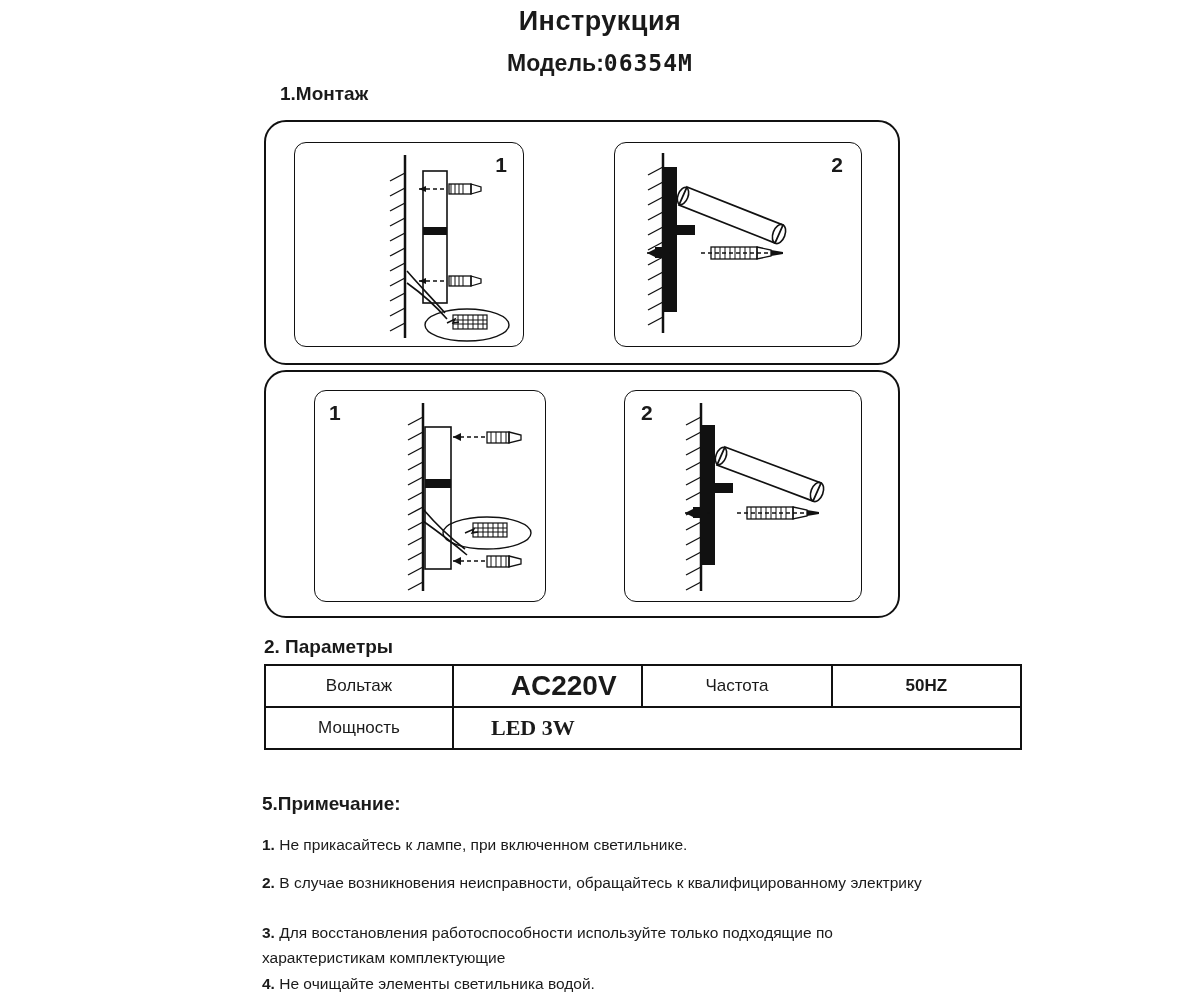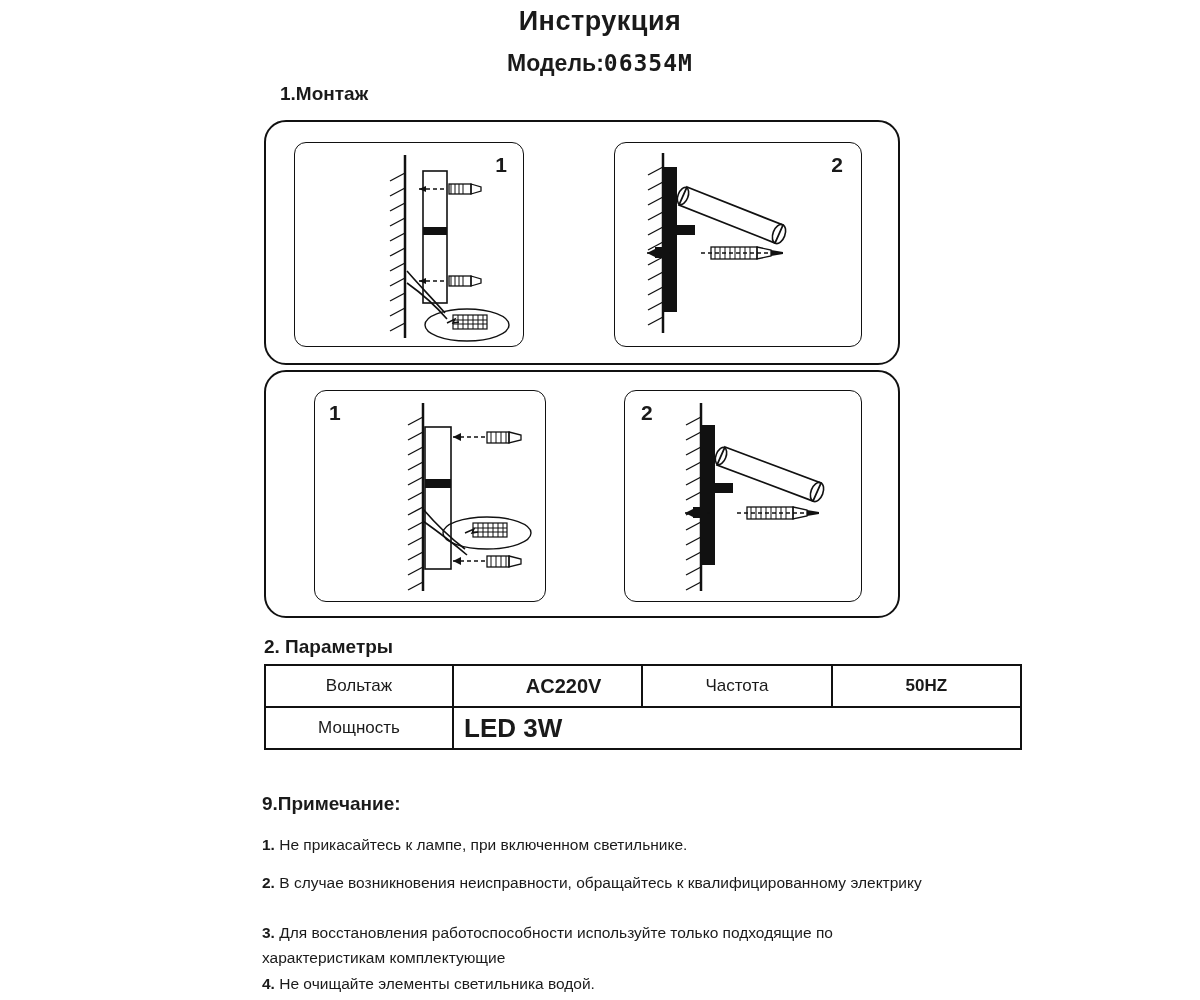--- a/index.html
+++ b/index.html
@@ -96,24 +96,24 @@
   }
   .param-table td {
     border: 2px solid #111;
     height: 40px;
     text-align: center;
     vertical-align: middle;
     font-size: 17px;
     padding: 0 4px;
   }
   .param-table td.lbl { font-size: 17px; font-weight: normal; width: 178px; }
-  .param-table td.val-bold { font-weight: bold; font-size: 20px; padding-left: 36px; }
+  .param-table td.val-bold { font-weight: bold; font-size: 28px; padding-left: 36px; }
   .param-table td.val-mid { font-weight: bold; font-size: 17px; }
   .param-table td.freq-lbl { font-size: 17px; }
-  .param-table td.led { font-weight: bold; font-size: 26px; text-align: left; padding-left: 10px; }
+  .param-table td.led { font-weight: bold; font-size: 22px; text-align: left; padding-left: 37px; font-family: Liberation Serif, serif; }
 
   
   .note {
     position: absolute;
     left: 262px;
     font-size: 15.5px;
     line-height: 25px;
     width: 680px;
   }
   .note b { font-weight: bold; }
@@ -377,21 +377,21 @@
         <td class="freq-lbl">Частота</td>
         <td class="val-mid">50HZ</td>
       </tr>
       <tr>
         <td class="lbl">Мощность</td>
         <td class="led" colspan="3">LED 3W</td>
       </tr>
     </tbody>
   </table>
 
-  <div class="sec-heading" id="sec3-heading">9.Примечание:</div>
+  <div class="sec-heading" id="sec3-heading">5.Примечание:</div>
 
   <div class="note" id="note1">
     <b>1.</b><span> Не прикасайтесь к лампе, при включенном светильнике.</span>
   </div>
   <div class="note" id="note2">
     <b>2.</b><span> В случае возникновения неисправности, обращайтесь к квалифицированному электрику</span>
   </div>
   <div class="note" id="note3">
     <b>3.</b><span> Для восстановления работоспособности используйте только подходящие по характеристикам комплектующие</span>
   </div>

